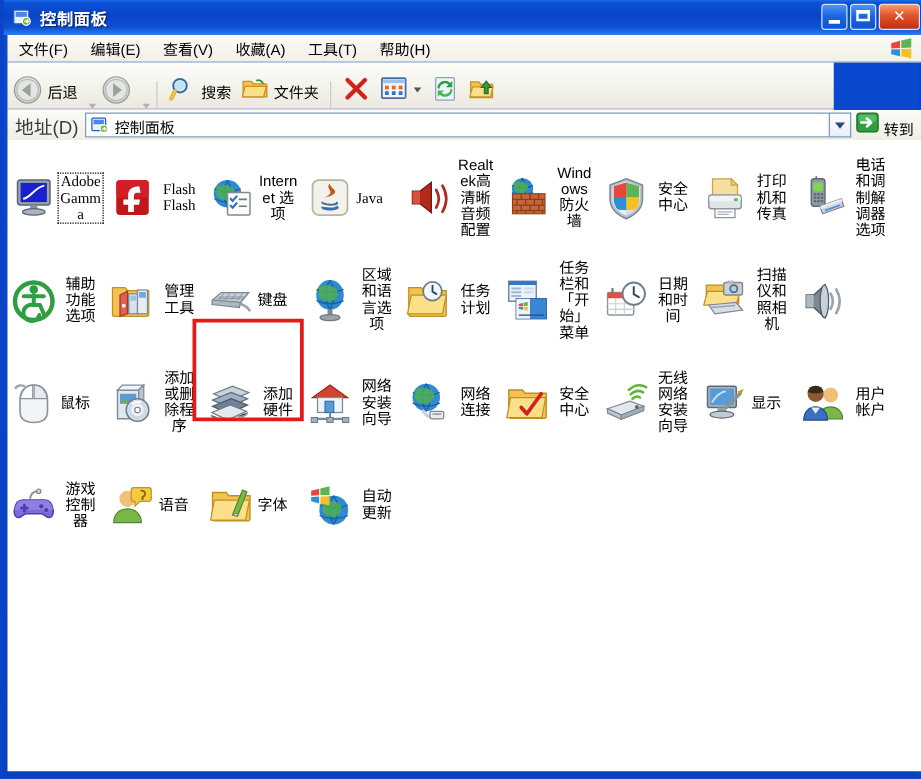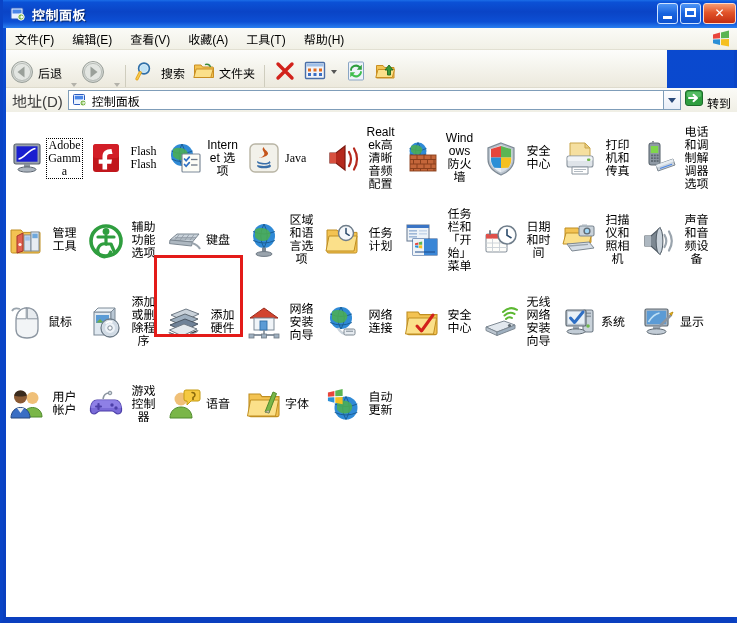--- a/index.html
+++ b/index.html
@@ -413,39 +413,39 @@
         <path d="M16 25 L33 19 l2 6 L18 31 z" fill="#c9d2da" stroke="#7d8892" stroke-width="1"></path>
         <path d="M16 25 L33 19 l.8 2.4 L16.8 27.4 z" fill="#e6ecf1"></path>
         <g stroke="#4a86e8" stroke-width="1.1">
                 <path d="M20 28.4 l12 -4.2"></path>
               </g>
       </svg></div>
           <div class="cap">电话和调制解调器选项</div>
         </div>
         <div class="cell">
           <div class="ic"><svg width="38" height="38" viewBox="0 0 38 38">
+        <circle cx="19" cy="19" r="15" fill="none" stroke="#2f9e3f" stroke-width="3.6"></circle>
+        <circle cx="19" cy="9.5" r="3.4" fill="#2f9e3f"></circle>
+        <path d="M11 15 h16" stroke="#2f9e3f" stroke-width="3.2" stroke-linecap="round"></path>
+        <path d="M19 14 v8 h5 l3 7" stroke="#2f9e3f" stroke-width="3.2" fill="none" stroke-linecap="round" stroke-linejoin="round"></path>
+        <path d="M19 22 a6.5 6.5 0 1 0 4.5 8" stroke="#2f9e3f" stroke-width="3.2" fill="none" stroke-linecap="round"></path>
+      </svg></div>
+          <div class="cap">辅助功能选项</div>
+        </div>
+        <div class="cell">
+          <div class="ic"><svg width="38" height="38" viewBox="0 0 38 38">
         <path d="M3 8 h10 l2 2.4 h17 v19 a1.6 1.6 0 0 1 -1.6 1.6 h-25.8 a1.6 1.6 0 0 1 -1.6 -1.6 z" fill="#f3c352" stroke="#c08f22" stroke-width="1"></path>
         <rect x="16" y="13" width="7" height="16" fill="#d8e2ec" stroke="#7d8a97" stroke-width="1"></rect>
         <rect x="17.2" y="14.4" width="4.6" height="4.2" fill="#9fc0e8"></rect>
         <rect x="23" y="10" width="8" height="19" fill="#e8edf2" stroke="#7d8a97" stroke-width="1"></rect>
         <rect x="24.3" y="11.6" width="5.4" height="4.6" fill="#6fa8dc"></rect>
         <path d="M9 14 l6 -3 v18 l-6 2 z" fill="#e0604f" stroke="#a5372a" stroke-width="1"></path>
         <circle cx="12" cy="22.5" r="1.6" fill="#fdf0e8"></circle>
       </svg></div>
           <div class="cap">管理工具</div>
-        </div>
-        <div class="cell">
-          <div class="ic"><svg width="38" height="38" viewBox="0 0 38 38">
-        <circle cx="19" cy="19" r="15" fill="none" stroke="#2f9e3f" stroke-width="3.6"></circle>
-        <circle cx="19" cy="9.5" r="3.4" fill="#2f9e3f"></circle>
-        <path d="M11 15 h16" stroke="#2f9e3f" stroke-width="3.2" stroke-linecap="round"></path>
-        <path d="M19 14 v8 h5 l3 7" stroke="#2f9e3f" stroke-width="3.2" fill="none" stroke-linecap="round" stroke-linejoin="round"></path>
-        <path d="M19 22 a6.5 6.5 0 1 0 4.5 8" stroke="#2f9e3f" stroke-width="3.2" fill="none" stroke-linecap="round"></path>
-      </svg></div>
-          <div class="cap">辅助功能选项</div>
         </div>
         <div class="cell">
           <div class="ic"><svg width="38" height="38" viewBox="0 0 38 38">
         <path d="M4 18 L11 12 h22 l-6.5 8 z" fill="#c9d2da" stroke="#7d8892" stroke-width="1"></path>
         <path d="M4 18 L26.5 20 l-1 4 L3.5 21.6 z" fill="#aeb8c1" stroke="#7d8892" stroke-width="1"></path>
         <g stroke="#8b95a0" stroke-width=".8">
           <path d="M9 15.6 L30 15.6 M7.5 17 L28.2 17"></path>
           <path d="M13 12.6 L9.5 17.5 M18 12.6 L14.2 17.8 M23 12.6 L19 18 M28 12.6 L24 18.2"></path>
         </g>
         <path d="M26 21 q6 2 8 6" stroke="#9aa4ad" stroke-width="2" fill="none"></path>
@@ -528,21 +528,20 @@
         <div class="cell">
           <div class="ic"><svg width="38" height="38" viewBox="0 0 38 38">
         <path d="M5 14 h6 l9 -8 v26 l-9 -8 h-6 z" fill="#7d8892" stroke="#4f5a64" stroke-width="1.2"></path>
         <path d="M5 14 h6 v10 h-6 z" fill="#aeb8c1"></path>
         <ellipse cx="19.5" cy="19" rx="3.4" ry="13" fill="#c9d2da" stroke="#4f5a64" stroke-width="1"></ellipse>
         <g stroke="#9aa4ad" stroke-width="2.2" fill="none" stroke-linecap="round">
           <path d="M24.5 13 q3.6 6 0 12"></path>
           <path d="M29 9.5 q5.6 9.5 0 19"></path>
         </g>
       </svg></div>
-          <div class="cap">声音和音频设备</div>
         </div>
         <div class="cell">
           <div class="ic"><svg width="38" height="38" viewBox="0 0 38 38">
         <path d="M19 4 c7 0 11 5 11 12 v9 c0 6 -4 9 -11 9 s-11 -3 -11 -9 v-9 c0 -7 4 -12 11 -12 z" fill="#f2f4f6" stroke="#8b95a0" stroke-width="1.3"></path>
         <path d="M19 4 c-6 0 -10 4.6 -10.7 10.8 h9.9 V4.1 z" fill="#fbfcfd" stroke="#8b95a0" stroke-width="1"></path>
         <path d="M19.3 4.1 v10.7 h10.4 C29 8.7 25.2 4.2 19.3 4.1 z" fill="#e7ebef" stroke="#8b95a0" stroke-width="1"></path>
         <path d="M12 5 q-6 -2 -8 2" stroke="#9aa4ad" stroke-width="1.8" fill="none"></path>
       </svg></div>
           <div class="cap">鼠标</div>
         </div>
@@ -618,36 +617,20 @@
         <g stroke="#5cb832" stroke-width="2" fill="none" stroke-linecap="round">
           <path d="M24 15 q3 -3 6 -1"></path>
           <path d="M22.5 11.5 q5 -4.6 10 -1.6"></path>
           <path d="M21 8 q7 -6.4 14 -2.2"></path>
         </g>
       </svg></div>
           <div class="cap">无线网络安装向导</div>
         </div>
         <div class="cell">
           <div class="ic"><svg width="38" height="38" viewBox="0 0 38 38">
-        <rect x="22" y="6" width="10" height="22" rx="1.6" fill="#c9d2da" stroke="#6f7a85" stroke-width="1.1"></rect>
-        <g fill="#8d98a3">
-                <rect x="24" y="8.5" width="6" height="1.6"></rect>
-                <rect x="24" y="11.5" width="6" height="1.6"></rect>
-              </g>
-        <circle cx="27" cy="22" r="1.8" fill="#6fb84a"></circle>
-        <rect x="5" y="6" width="20" height="16" rx="1.6" fill="#b9c3cd" stroke="#5e6972" stroke-width="1.2"></rect>
-        <rect x="6.8" y="7.8" width="16.4" height="12" fill="#e9f1f7"></rect>
-        <path d="M9.5 14 l4 4.5 L22 8" stroke="#2f6fc4" stroke-width="3" fill="none" stroke-linecap="round" stroke-linejoin="round"></path>
-        <rect x="12" y="22" width="6" height="3.5" fill="#9aa4ad"></rect>
-        <ellipse cx="15" cy="27.5" rx="9" ry="2.6" fill="#c2ccd6" stroke="#5e6972" stroke-width="1"></ellipse>
-      </svg></div>
-          <div class="cap">系统</div>
-        </div>
-        <div class="cell">
-          <div class="ic"><svg width="38" height="38" viewBox="0 0 38 38">
         <rect x="5" y="5" width="23" height="17" rx="1.6" fill="#aeb8c1" stroke="#5e6972" stroke-width="1.2"></rect>
         <rect x="6.8" y="6.8" width="19.4" height="13.4" fill="#5b9bd5"></rect>
         <path d="M8.5 18 q5 -8 11 -9" stroke="#bfe0f5" stroke-width="1.6" fill="none"></path>
         <rect x="13" y="22" width="7" height="3.6" fill="#98a3ad"></rect>
         <ellipse cx="16.5" cy="27.6" rx="9.5" ry="2.8" fill="#c2ccd6" stroke="#5e6972" stroke-width="1"></ellipse>
         <path d="M20 22 L31 11" stroke="#8b95a0" stroke-width="2.6" stroke-linecap="round"></path>
         <path d="M29.6 9.6 l3.4 -1.6 l-1.6 3.4 z" fill="#f5c020" stroke="#b88a10" stroke-width=".9"></path>
       </svg></div>
           <div class="cap">显示</div>
         </div>

